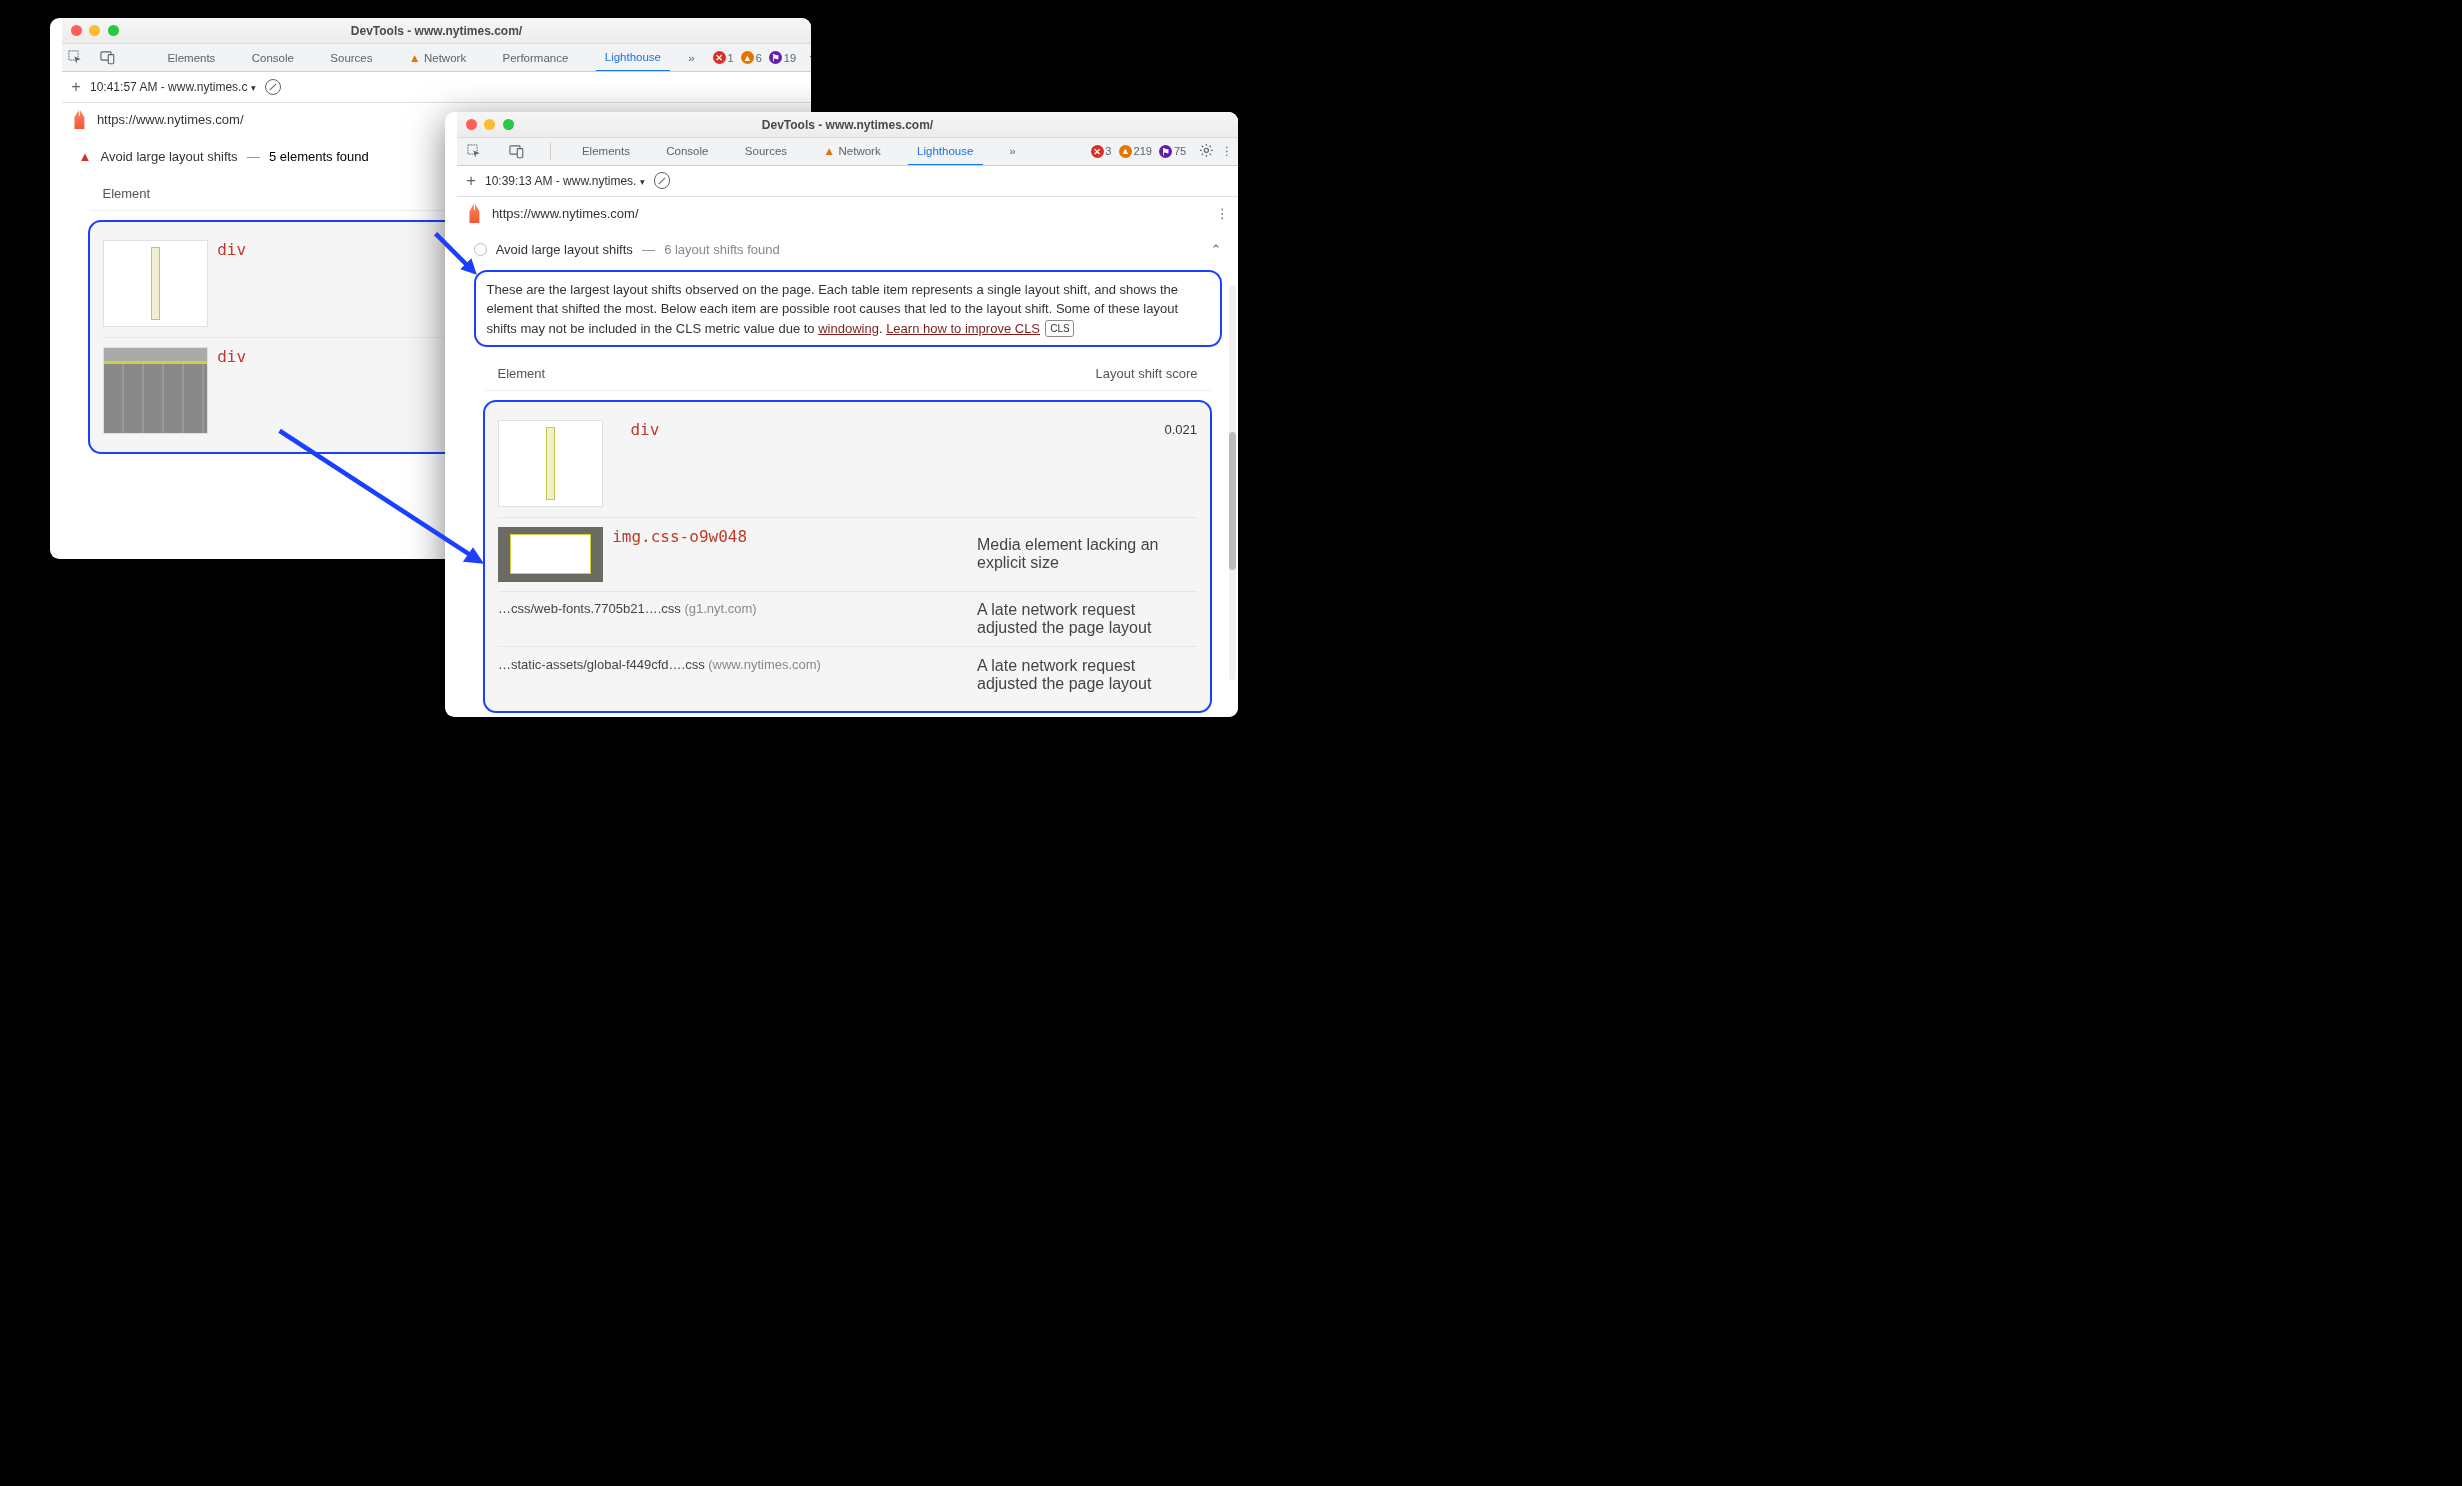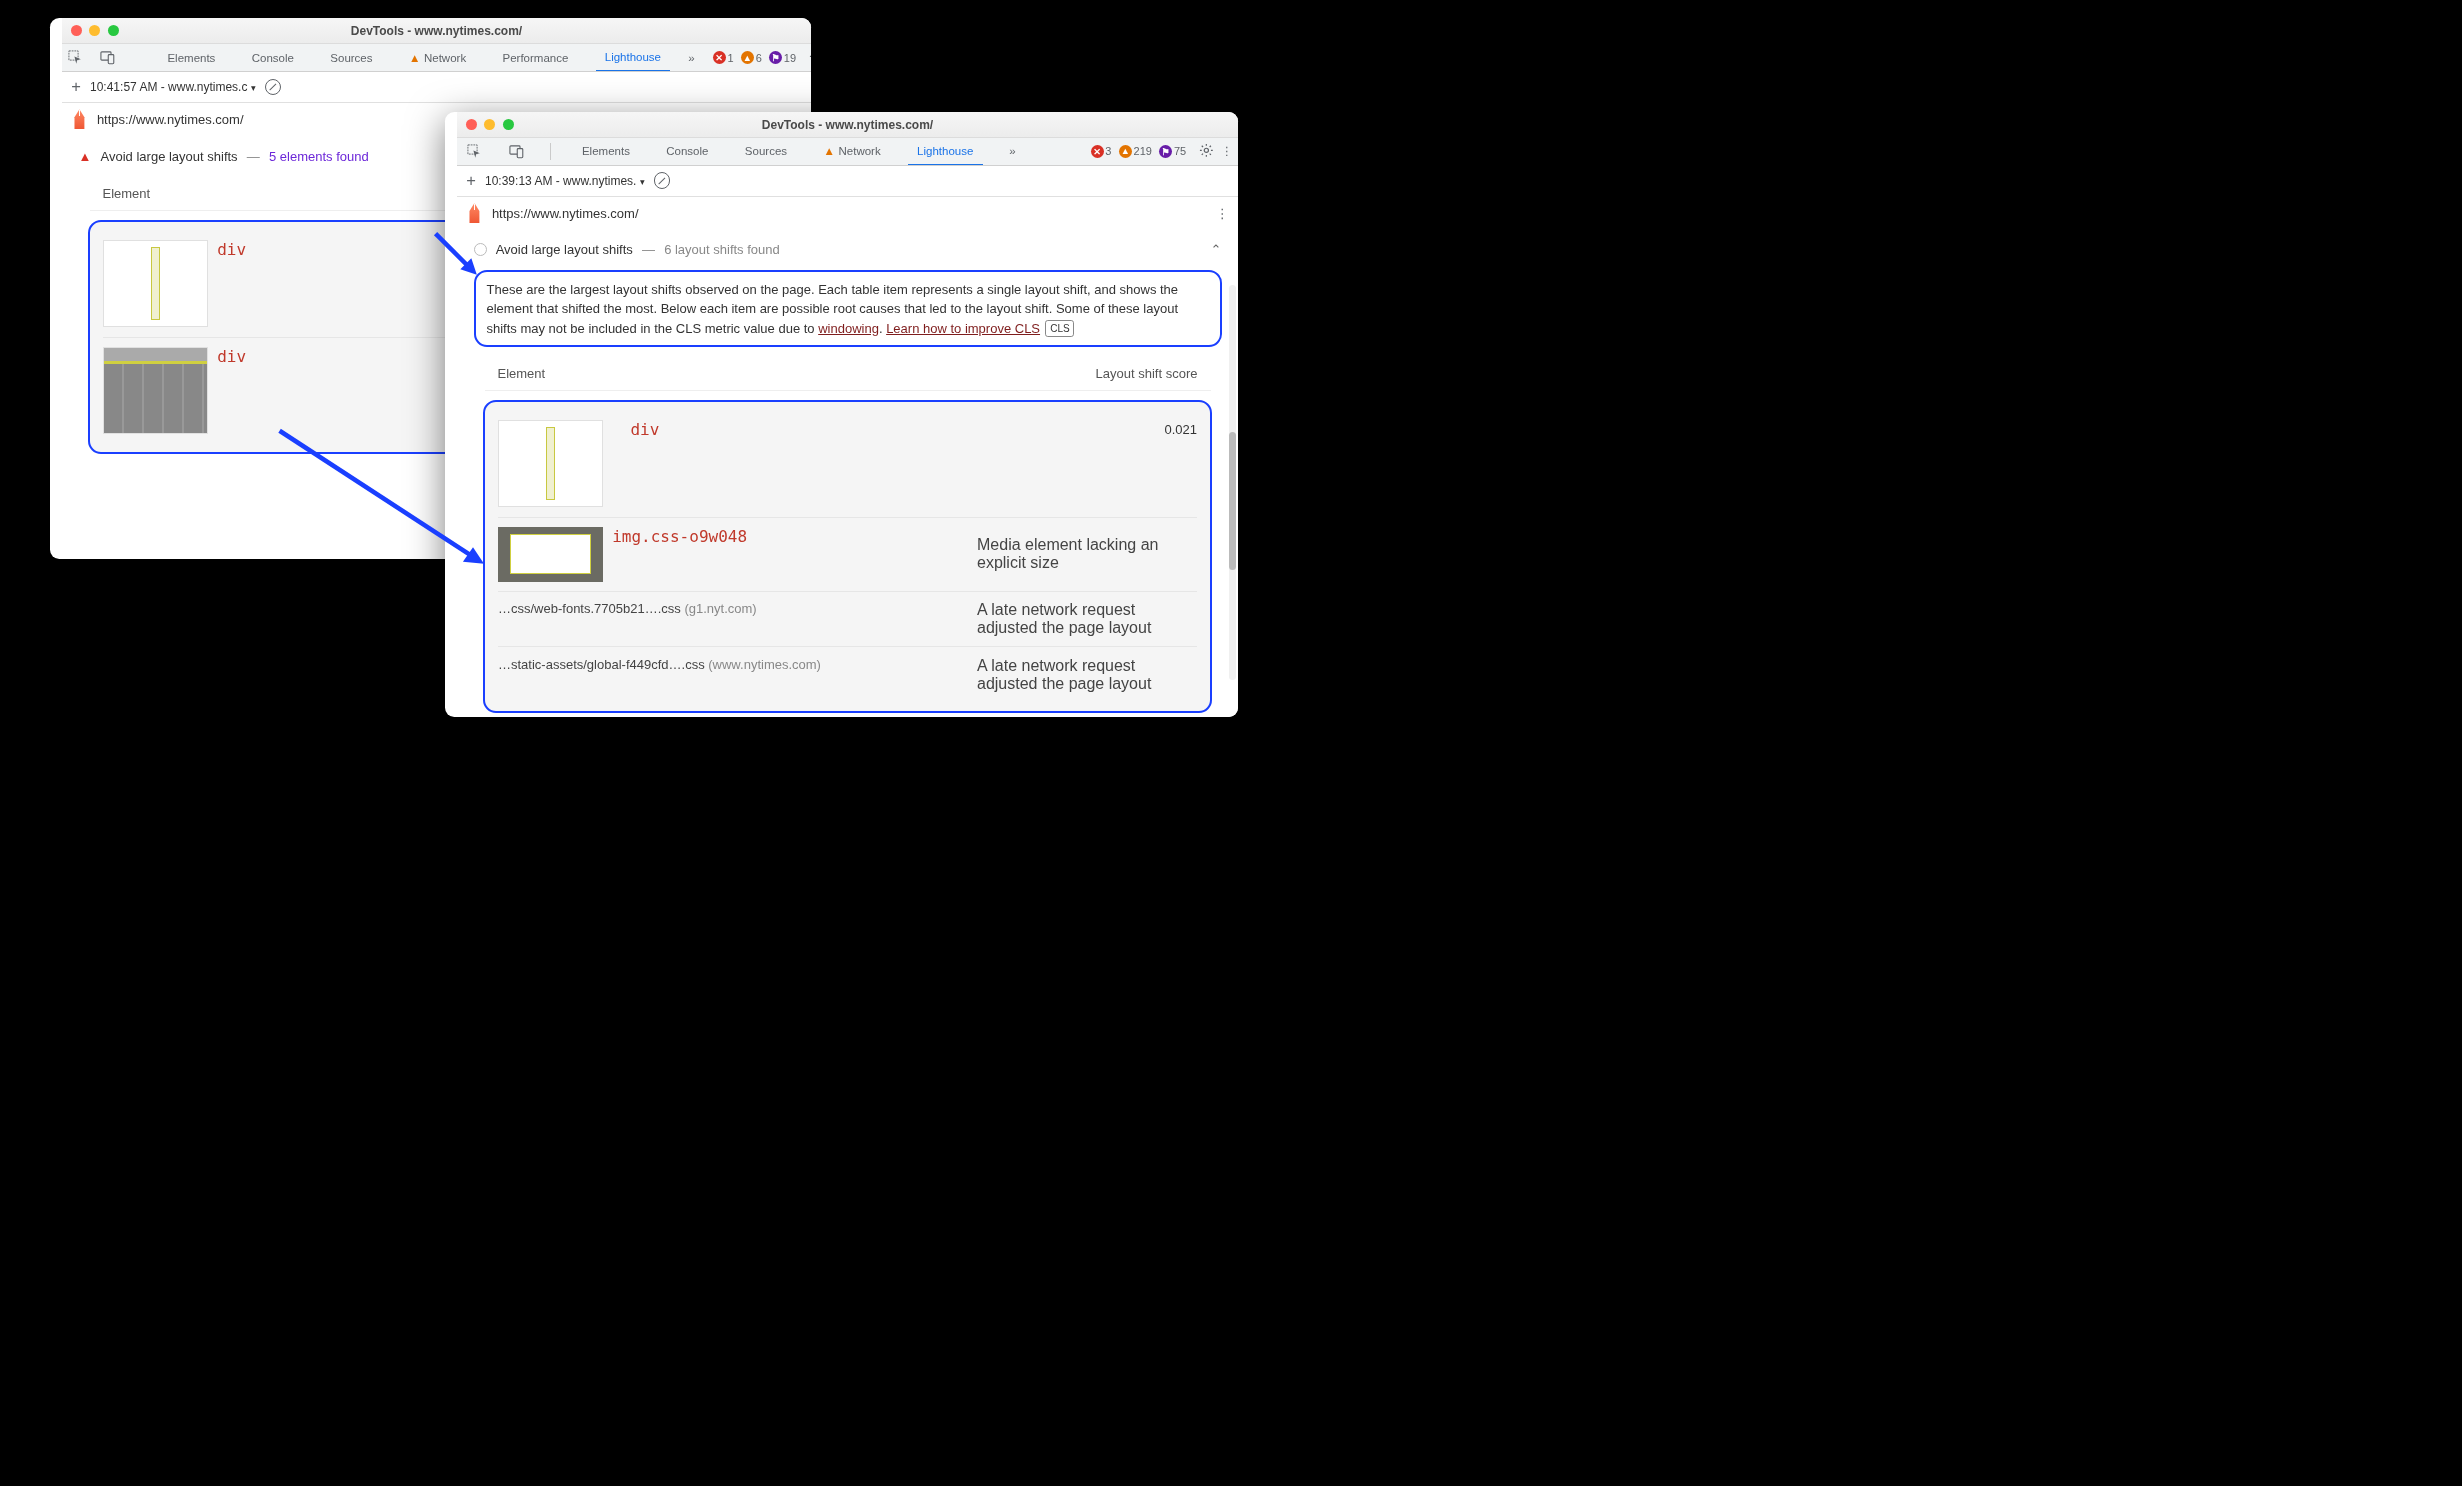--- a/index.html
+++ b/index.html
@@ -72,21 +72,21 @@
   .urlbar { height:33px; display:flex;align-items:center;padding:0 9.2px;gap:9.2px;color:#333;font-size:13px;}
   .lhicon { width:16.5px;height:20px;background:linear-gradient(#ff8a65,#ef5734);clip-path:polygon(20% 100%,20% 40%,50% 0,80% 40%,80% 100%);position:relative;}
   .lhicon::after{content:"";position:absolute;top:0;left:45%;width:10%;height:35%;background:#fff;}
   .urlbar .more{margin-left:auto;color:#5f6368;}
 
   .content { flex:1; overflow:auto; background:#fff; padding:9.2px 0; position:relative;}
   .audit-head { display:flex; align-items:center; gap:9.2px; padding:3.7px 16.5px; font-size:13px;}
   .audit-head .tri { color:#d93025; font-size:13px;}
   .audit-head .circ { width:13px;height:13px;border:1.4px solid #bbb;border-radius:50%;}
   .audit-head .dash{color:#888;}
-  .audit-head .found-red{color:#6d28d9;}
+  .audit-head .found-red{color:#000000;}
   .audit-head .found-grey{color:#888;}
   .audit-head .chev{margin-left:auto;color:#666;}
 
   .callout { border:2.8px solid #1a3fff; border-radius:13px; padding:7.3px 11px; margin:9.2px 16.5px; font-size:13px; color:#333; line-height:1.5;}
   .callout a{color:#7f1d1d;text-decoration:underline;}
   .callout .chip{display:inline-block;border:0.9px solid #888;border-radius:2.8px;padding:0 3.7px;font-size:10px;vertical-align:0.9px;margin-left:1.8px;}
 
   .table { margin:9.2px 27.5px; border:0; }
   .table .thead{display:flex;justify-content:space-between;color:#555;font-size:13px;padding:9.2px 13px;border-bottom:0.9px solid #eee;}
   .panel { border:2.8px solid #1a3fff; border-radius:13px; margin:5.5px 26px; background:#f5f5f5; padding:9.2px 13px;}

